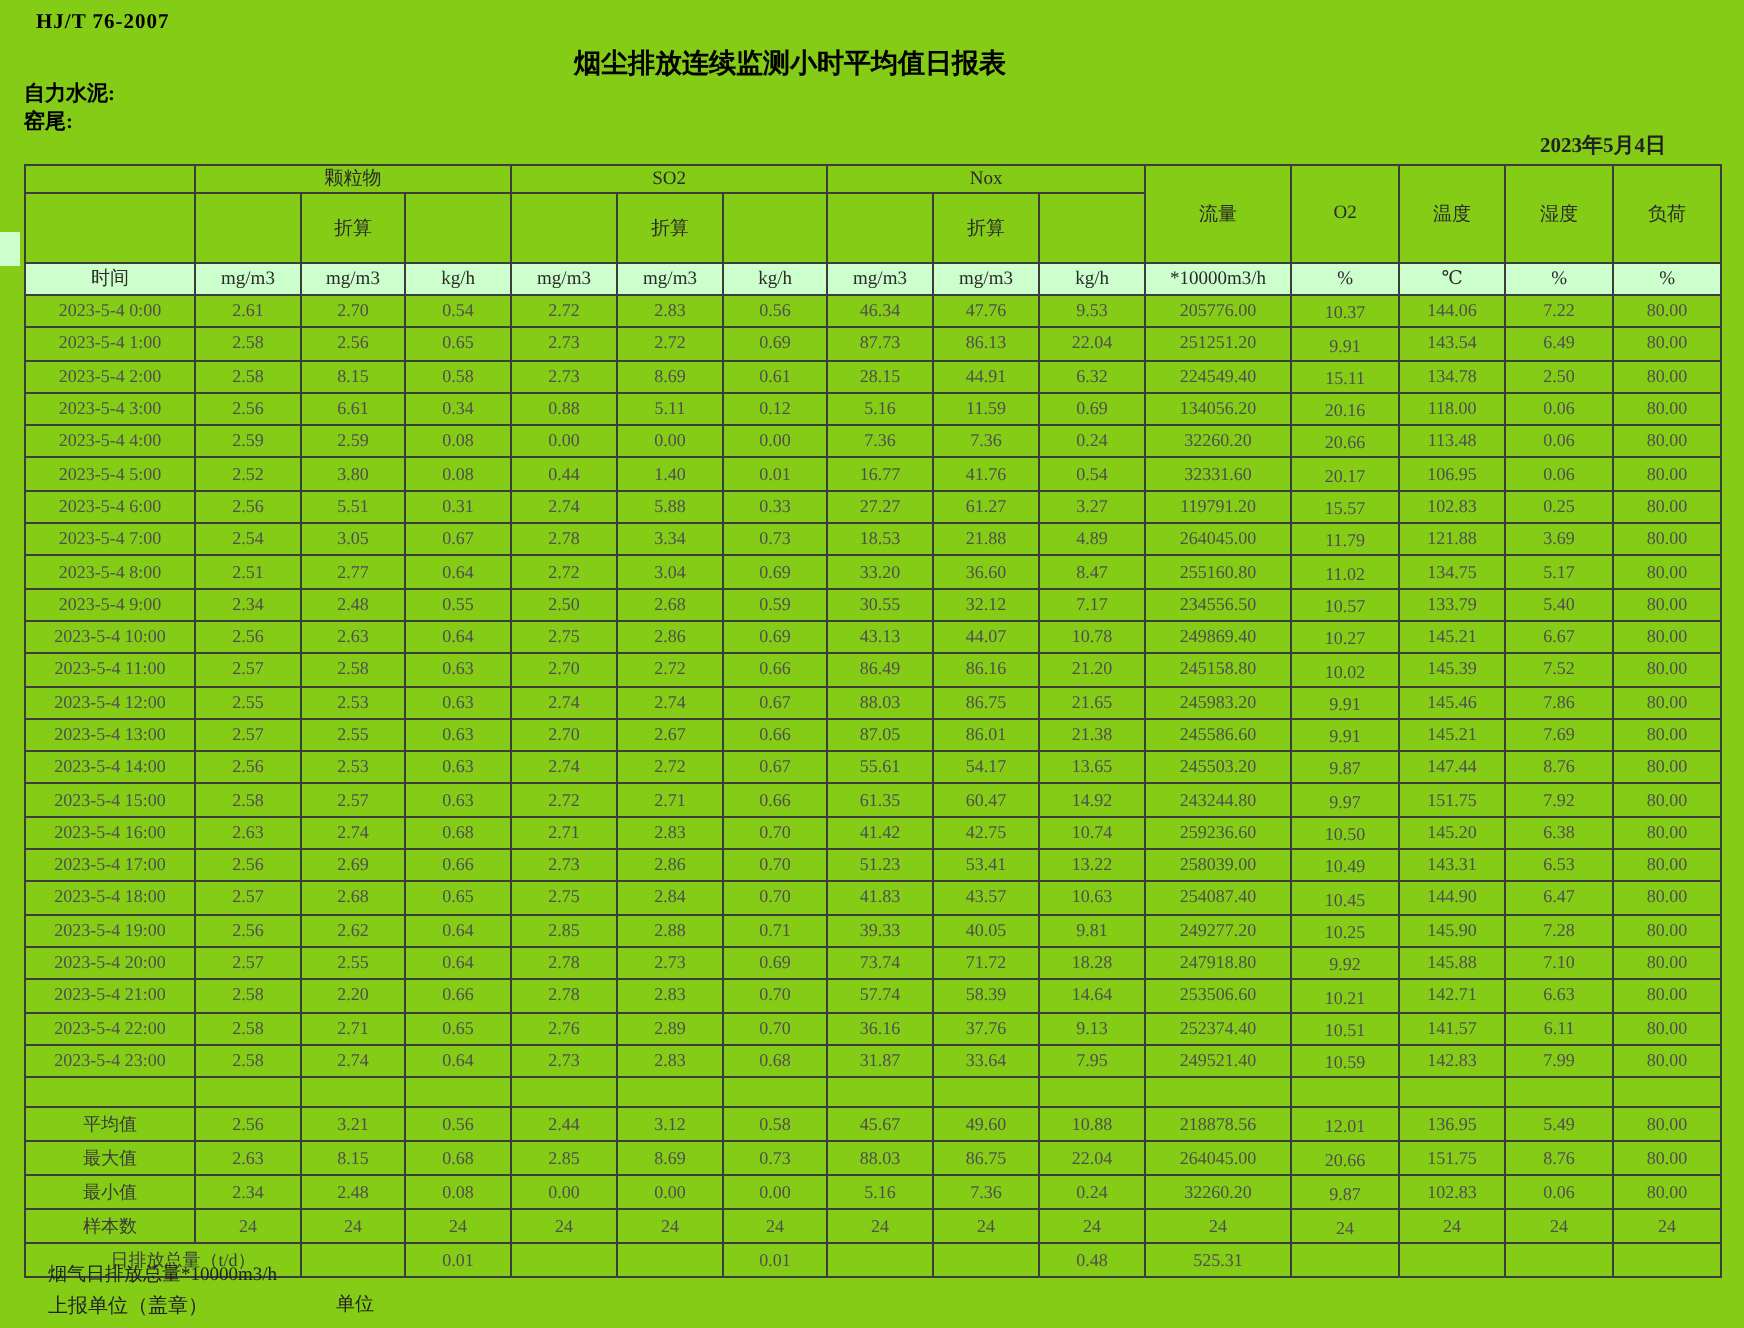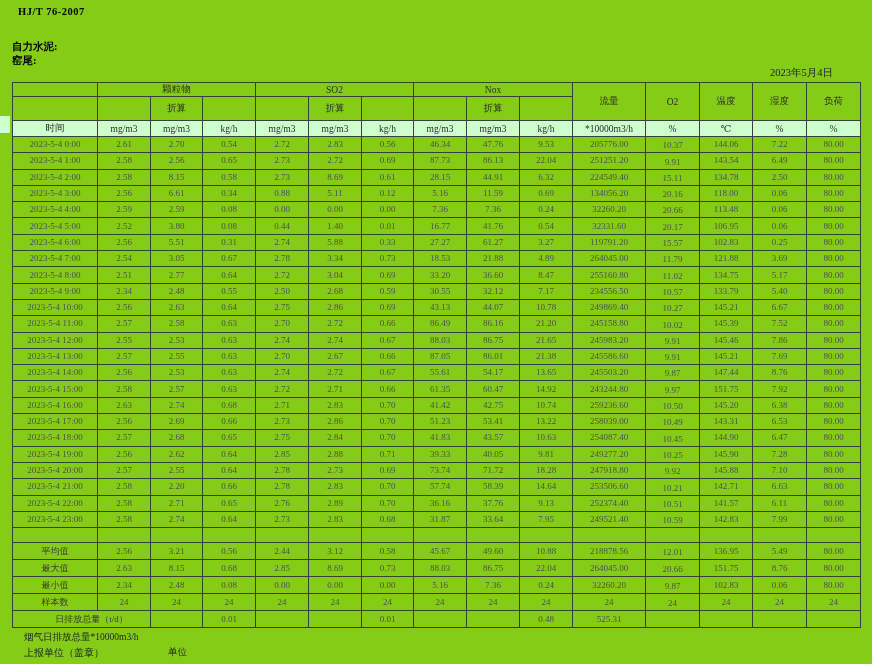--- a/index.html
+++ b/index.html
@@ -8,56 +8,57 @@
   .page {
     position: relative; width: 872px; height: 664px; background: #84cc16;
     overflow: hidden;
     font-family: "Liberation Serif", "DejaVu Serif", serif;
     color: #000;
   }
   .std-code { position: absolute; left: 18px; top: 6px; font-size: 10.5px; font-weight: bold; letter-spacing: 0.5px; }
   .title { position: absolute; left: 0; top: 23px; width: 790px; text-align: center; font-size: 13.5px; font-weight: bold; }
   .company { position: absolute; left: 12px; top: 40px; font-size: 10.5px; font-weight: bold; }
   .location { position: absolute; left: 12px; top: 54px; font-size: 10.5px; font-weight: bold; }
-  .rpt-date { position: absolute; right: 39px; top: 66px; font-size: 10.5px; color: #222; }
+  .rpt-date { position: absolute; right: 39px; top: 66px; font-size: 10.5px; color: #222; font-weight: bold; }
   .green-sliver { position: absolute; left: 0; top: 116px; width: 10px; height: 17px; background: var(--green); }
 
   table.report {
     position: absolute; left: 12px; top: 82px; width: 849px;
     border-collapse: collapse; table-layout: fixed;
   }
   .report th, .report td {
     border: 1px solid var(--grid);
     padding: 0; margin: 0;
     text-align: center; vertical-align: middle;
     white-space: nowrap; overflow: hidden;
     font-weight: normal;
   }
   .report thead th { font-size: 9.5px; color: #2b2b2b; }
   .report thead tr.r1 { height: 14px; }
-  .report thead tr.r2 { height: 24px; margin-top: 29px; }
+  .report thead tr.r2 { height: 35px; margin-top: 29px; }
   .report thead tr.r3 { height: 16px; }
   .report thead tr.r3 th { background: var(--green); }
   .report tbody td { font-size: 9px; color: #4f4f4f; line-height: 1; }
   .report tbody tr.data-row { height: 16.3px; }
   .report tbody tr.spacer-row { height: 15px; }
   .report tbody tr.summary-row { height: 17px; }
   .report tbody td.o2 { vertical-align: bottom; padding-bottom: 2px; }
   .report tbody td.label-left { text-align: left; padding-left: 20px; }
   .report tbody td.sum-label { color: #3a3a3a; text-align: center; }
 
   .footer-l1 { position: absolute; left: 24px; top: 631px; font-size: 9.5px; color: #222; }
   .footer-l2a { position: absolute; left: 24px; top: 646px; font-size: 10px; color: #222; }
   .footer-l2b { position: absolute; left: 168px; top: 646px; font-size: 9.5px; color: #222; }
 </style>
 </head>
 <body>
 
 <div class="page">
   <div class="std-code">HJ/T  76-2007</div>
+  <div class="title">烟尘排放连续监测小时平均值日报表</div>
   <div class="company">自力水泥:</div>
   <div class="location">窑尾:</div>
   <div class="rpt-date">2023年5月4日</div>
   <div class="green-sliver"></div>
 
   <table class="report">
     <colgroup>
       <col style="width:85px">
         <col style="width:53px">
         <col style="width:52px">

